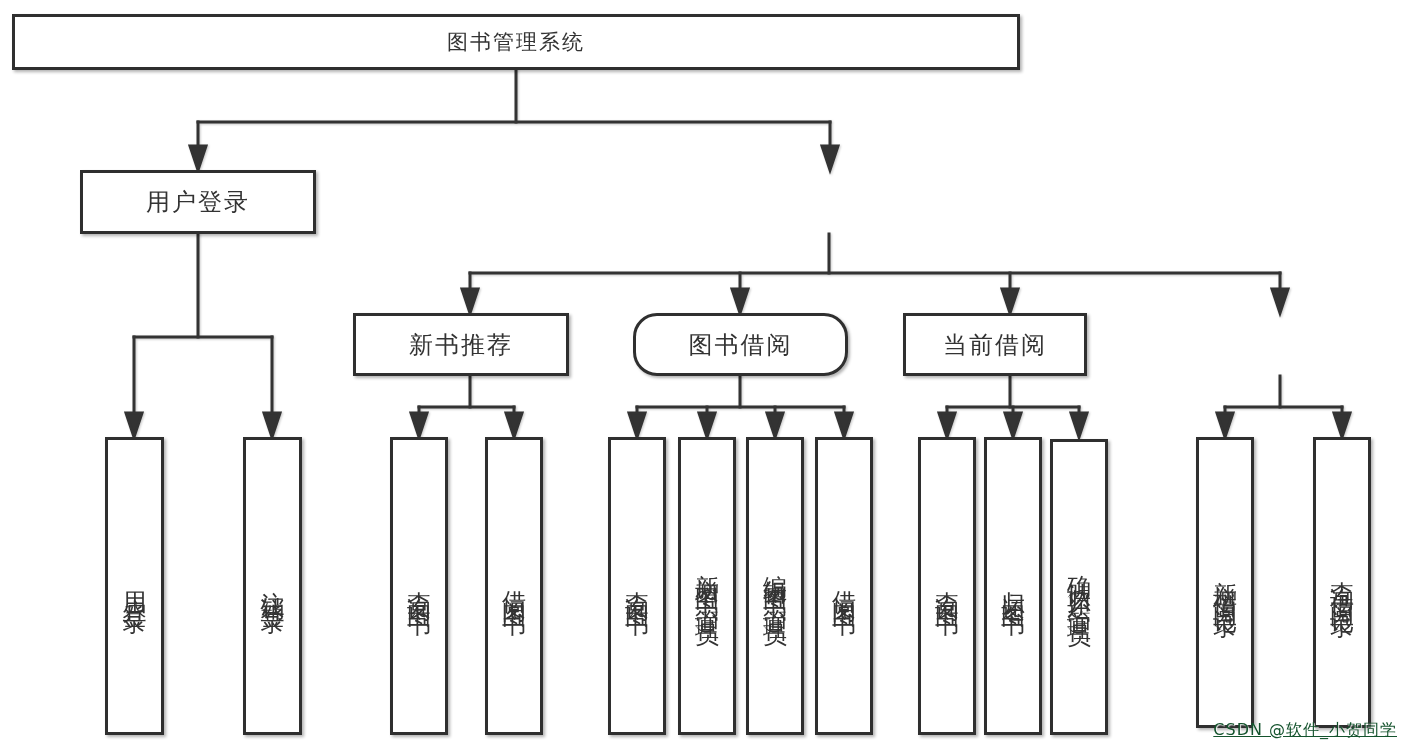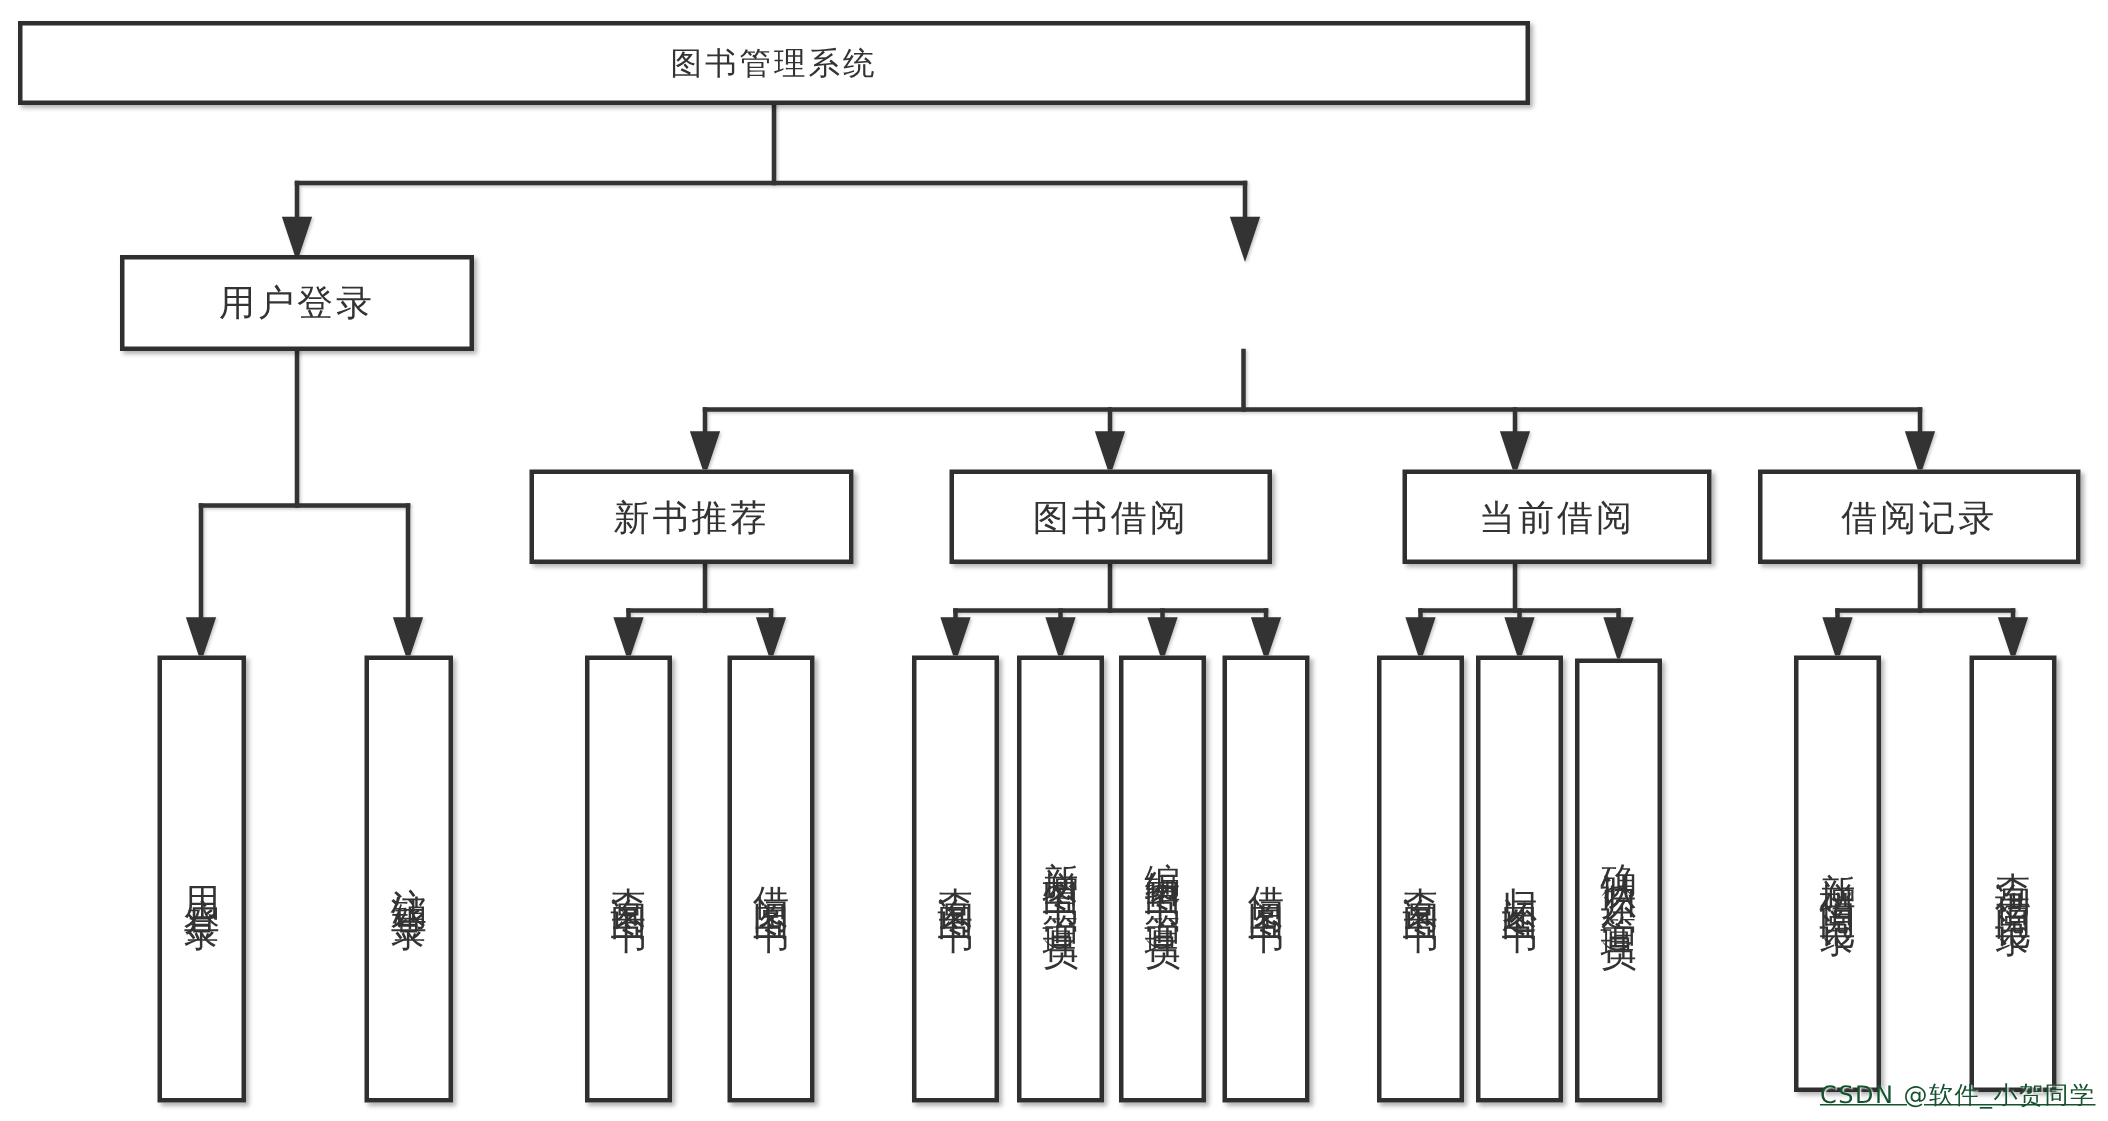--- a/index.html
+++ b/index.html
@@ -142,23 +142,22 @@
         <polygon points="1334,413 1350,413 1342,437"></polygon>
       </g>
     </g>
   </svg>
 
   <div class="node h root" style="left:12px; top:14px; width:1008px; height:56px;">图书管理系统</div>
 
   <div class="node h" style="left:80px; top:170px; width:236px; height:64px;">用户登录</div>
 
   <div class="node h" style="left:353px; top:313px; width:216px; height:63px;">新书推荐</div>
-  <div class="node h" style="left:633px; top:313px; width:215px; height:63px;">图书借阅</div>
-  <div class="node h" style="left:903px; top:313px; width:206px; height:63px;margin-left:32px;">当前借阅</div>
-  <div class="node h" style="left:1172px; top:313px; width:215px; height:63px;">借阅记录</div>
+  <div class="node h" style="left:633px; top:313px; width:215px; height:63px;border-radius:24px;">图书借阅</div>
+  <div class="node h" style="left:903px; top:313px; width:184px; height:63px;">当前借阅</div>
 
   <div class="node v" style="left:105px; top:437px; width:59px; height:298px;">用户登录</div>
   <div class="node v" style="left:243px; top:437px; width:59px; height:298px;">注销登录</div>
 
   <div class="node v" style="left:390px; top:437px; width:58px; height:298px;">查询图书</div>
   <div class="node v" style="left:485px; top:437px; width:58px; height:298px;">借阅图书</div>
 
   <div class="node v" style="left:608px; top:437px; width:58px; height:298px;">查询图书</div>
   <div class="node v" style="left:678px; top:437px; width:58px; height:298px;">新增图书（管理员）</div>
   <div class="node v" style="left:746px; top:437px; width:58px; height:298px;">编辑图书（管理员）</div>

